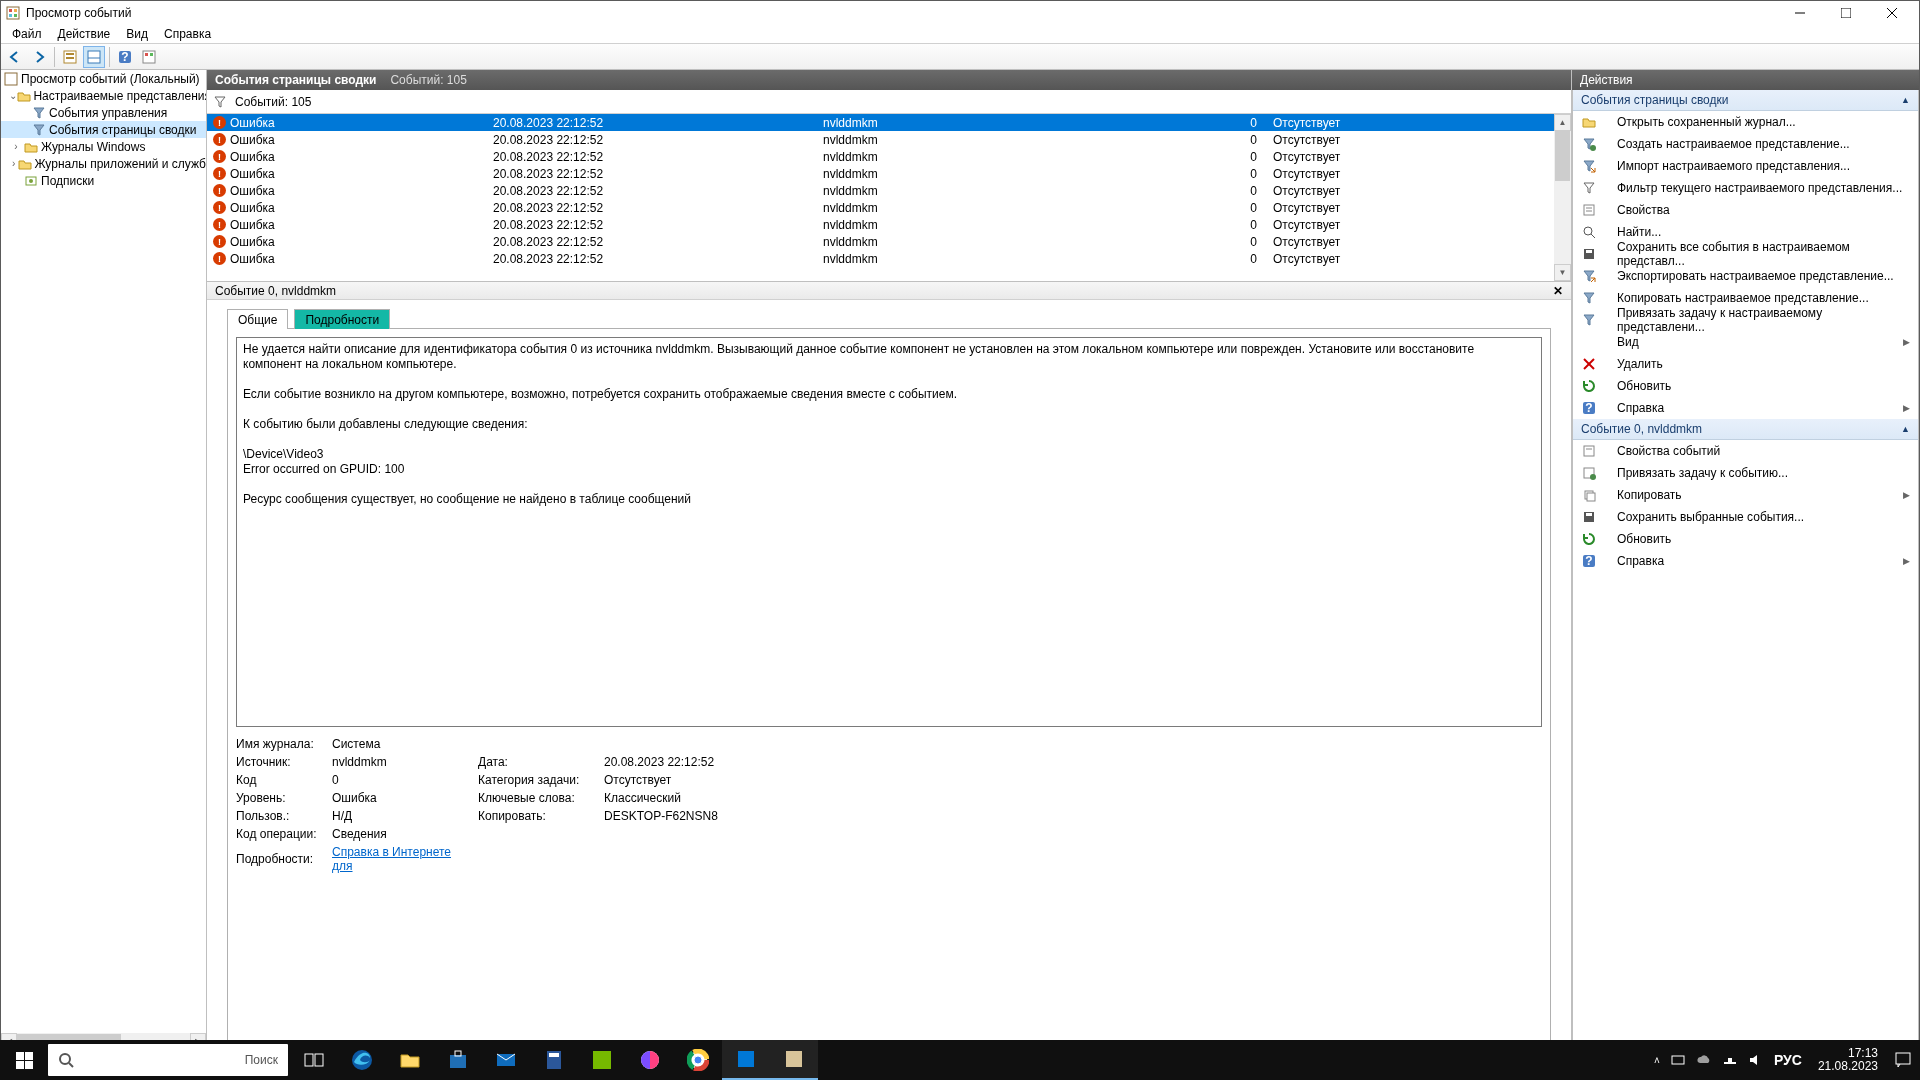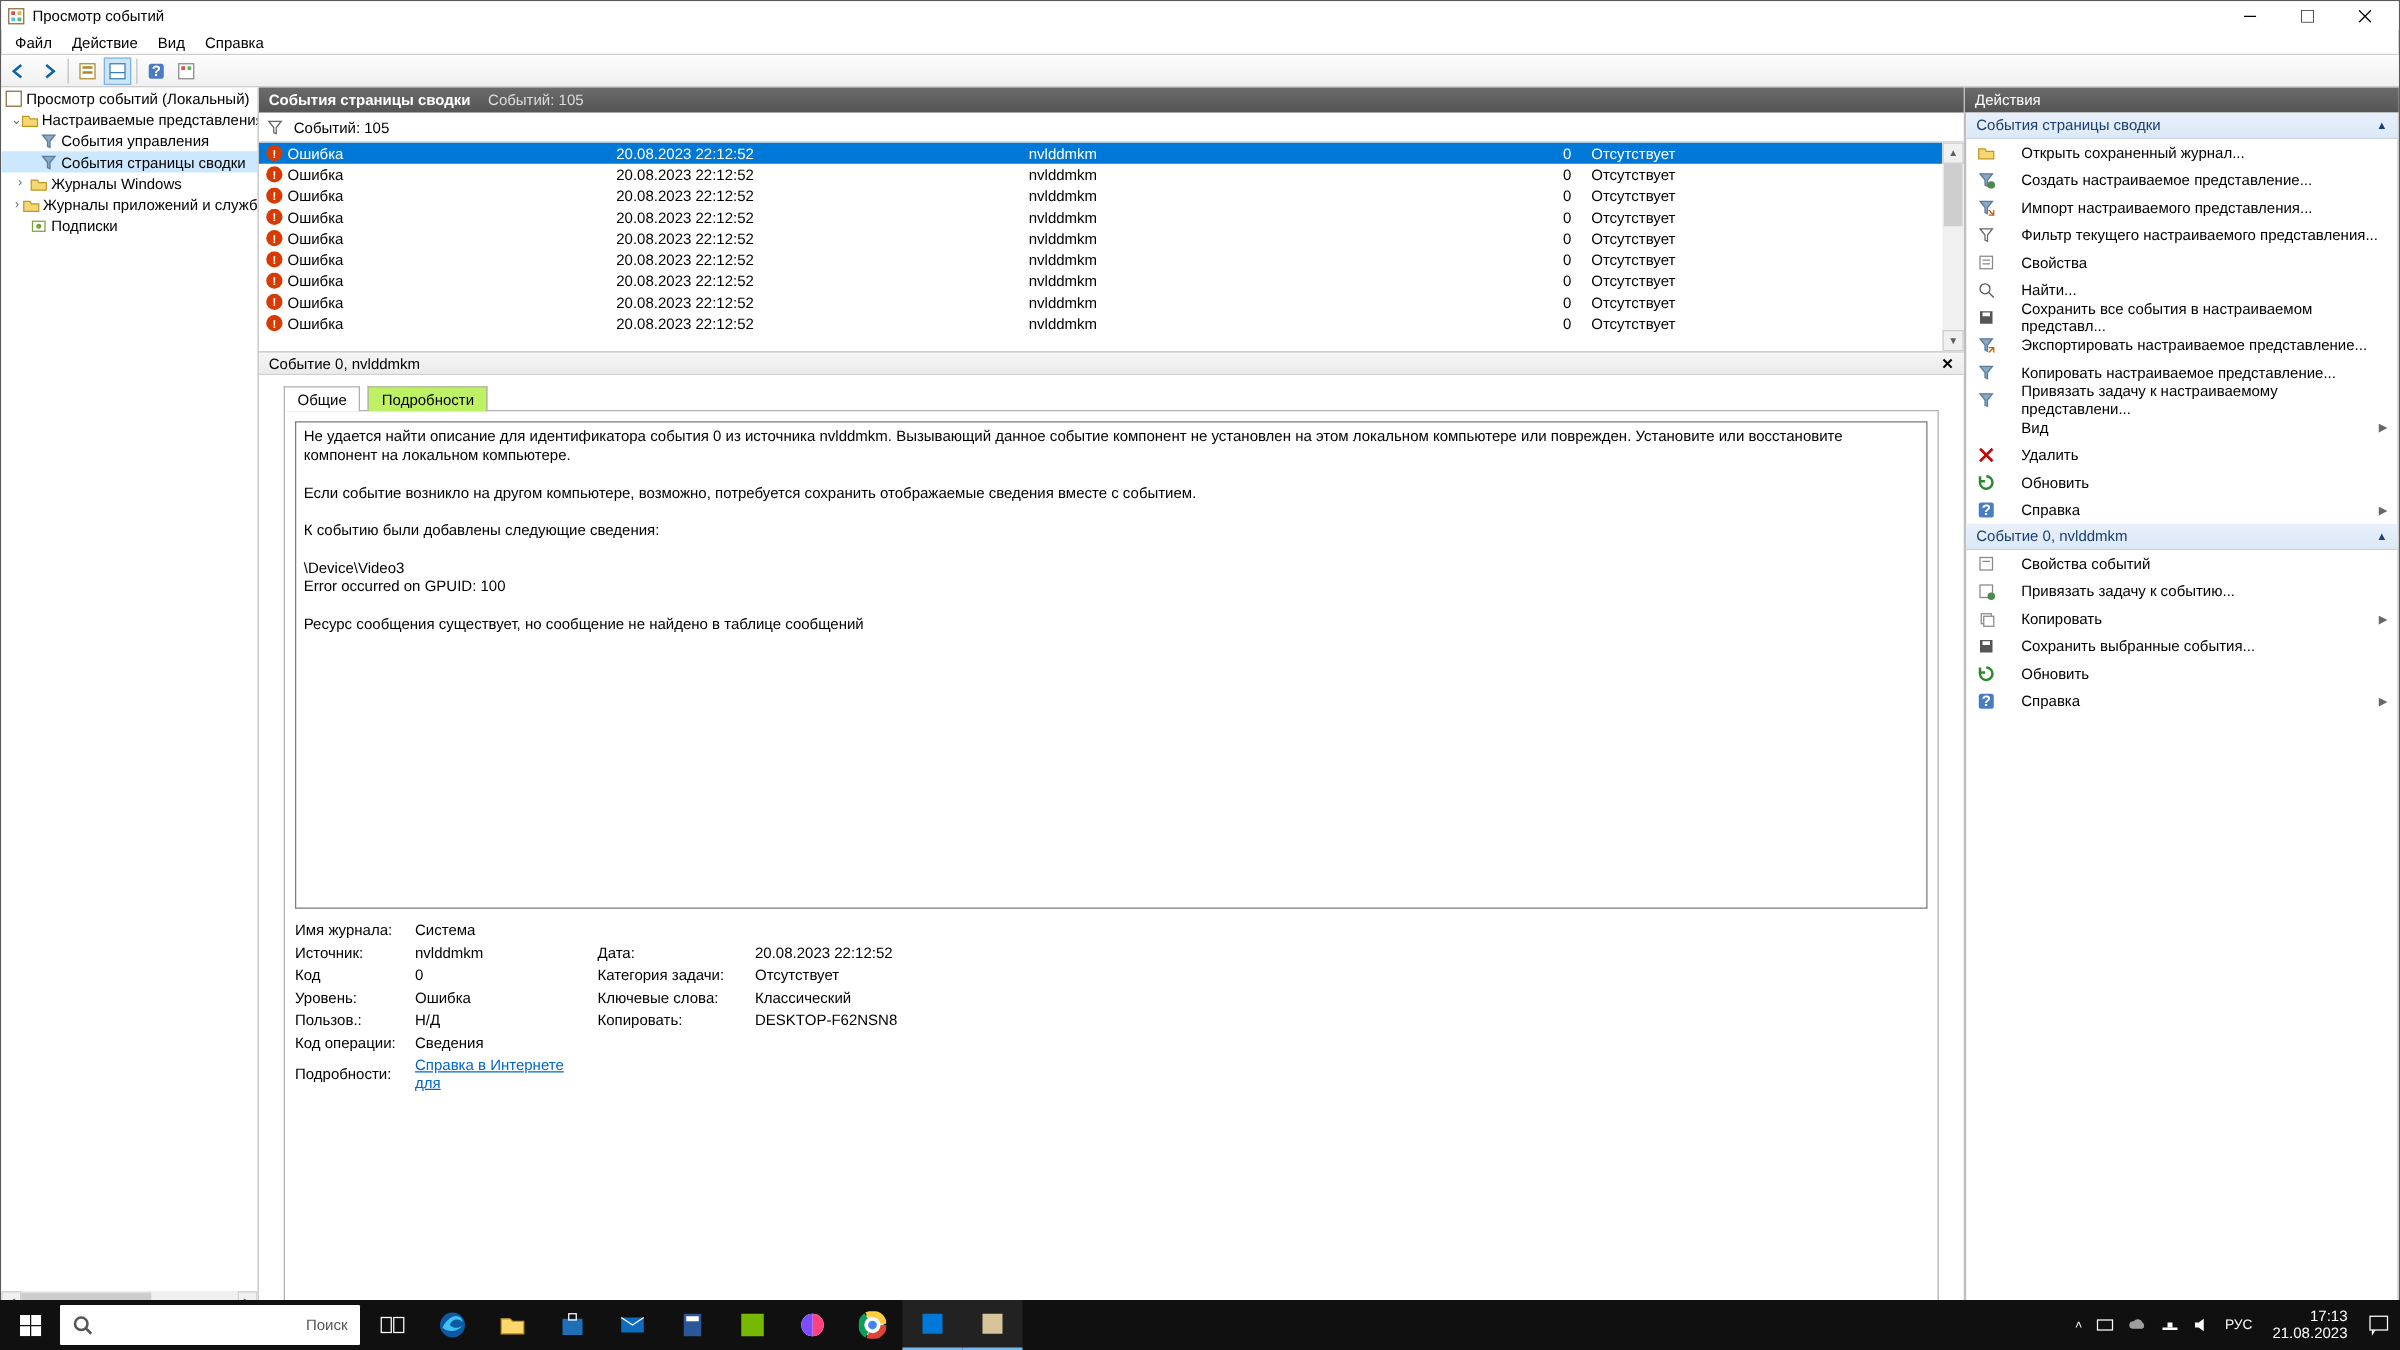--- a/index.html
+++ b/index.html
@@ -41,21 +41,21 @@
   .gc.level { display:flex; align-items:center; gap:4px; }
   .err-ico { width:13px; height:13px; border-radius:50%; background:#d83b01; display:flex; align-items:center; justify-content:center; color:#fff; font-size:9px; font-weight:bold; flex-shrink:0;}
   .grid-vscroll { width:17px; background:#f0f0f0; display:flex; flex-direction:column;}
   .grid-vscroll .sb-btn { height:17px; background:#f0f0f0; border:1px solid #cdcdcd; display:flex;align-items:center;justify-content:center;font-size:8px;color:#606060;}
   .grid-vscroll .sb-track{flex:1; position:relative;}
   .grid-vscroll .sb-thumb{position:absolute; top:0; left:1px; right:1px; height:50px; background:#cdcdcd;}
   .preview-h { height: 18px; background: linear-gradient(#f6f6f6,#eaeaea); border-bottom: 1px solid #d0d0d0; display:flex; align-items:center; padding:0 8px; }
   .preview-h .x { margin-left:auto; font-weight:bold; cursor:default; }
   .preview { flex:1; padding: 8px 10px 4px; display:flex; flex-direction:column; overflow:hidden; }
   .tabs { display:flex; gap:6px; margin-left:10px; }
-  .tab { padding:3px 10px 2px; border:1px solid #b0b0b0; border-bottom:none; background:#bef264; position:relative; top:1px; cursor:default; }
+  .tab { padding:3px 10px 2px; border:1px solid #b0b0b0; border-bottom:none; background:#14b8a6; position:relative; top:1px; cursor:default; }
   .tab.active { background:#fff; z-index:2; }
   .tabcontent { border:1px solid #b0b0b0; flex:1; margin:0 10px; padding:8px; overflow:auto; display:flex; flex-direction:column;}
   .desc-box { border:1px solid #7a7a7a; padding:4px 6px; height:390px; overflow:auto; white-space:pre-wrap; line-height:15px; }
   .meta { margin-top:10px; display:grid; grid-template-columns: 90px 140px 120px 200px; row-gap:4px; column-gap:6px; align-items:center; }
   .meta .k { color:#000; }
   .meta a { color:#0066cc; text-decoration:underline; }
   .actions { width: 347px; display:flex; flex-direction:column; background:#fff; }
   .actions-title { height:20px; background:linear-gradient(#6b6b6b,#555); color:#fff; padding:0 8px; display:flex; align-items:center; }
   .actions-body { flex:1; border:1px solid #bfbfbf; border-top:none; overflow:auto; }
   .act-group { background:linear-gradient(#e8f0fb,#dce9f7); border-bottom:1px solid #c0d0e0; padding:3px 8px; display:flex; align-items:center; color:#1a3e6e;}
@@ -704,21 +704,21 @@
         <svg width="16" height="16">
           <rect x="2" y="10" width="12" height="2" fill="#fff"></rect>
           <rect x="6" y="6" width="4" height="4" fill="#fff"></rect>
         </svg>
       </span>
     <span>
         <svg width="16" height="16">
           <path d="M2 6h3l4-3v10l-4-3H2z" fill="#fff"></path>
         </svg>
       </span>
-    <span style="font-size:11px;">РУС</span>
+    <span style="font-size:14px;font-weight:bold;">РУС</span>
     <div class="tb-clock">
       <span>17:13</span>
       <span>21.08.2023</span>
     </div>
     <span>
         <svg width="18" height="18">
           <rect x="2" y="2" width="14" height="11" fill="none" stroke="#fff"></rect>
           <path d="M6 13l-2 3v-3" fill="none" stroke="#fff"></path>
         </svg>
       </span>

